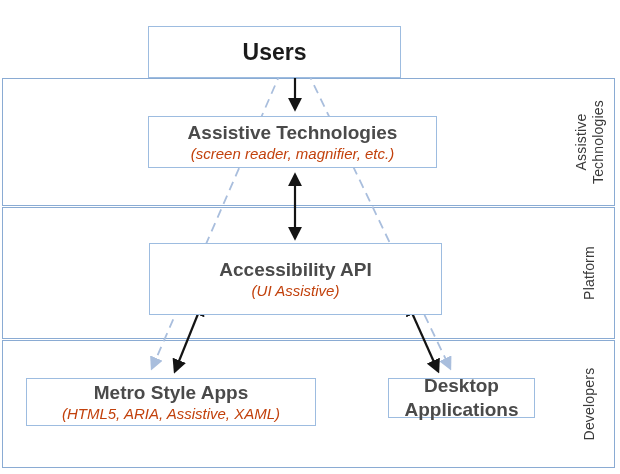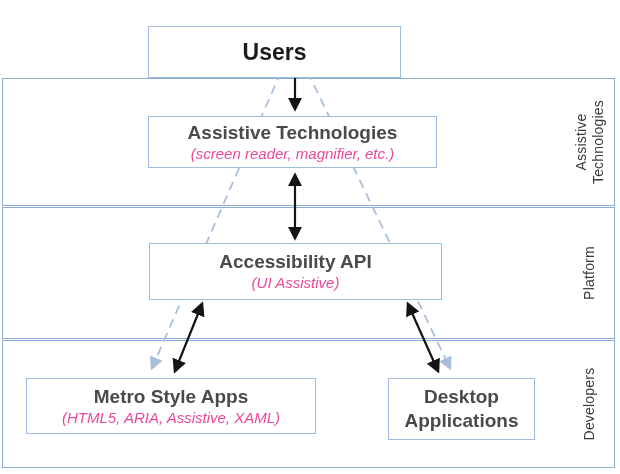--- a/index.html
+++ b/index.html
@@ -56,44 +56,44 @@
     box-sizing: border-box;
     z-index: 3;
     display: flex;
     flex-direction: column;
     align-items: center;
     justify-content: center;
     text-align: center;
   }
   .node-users    { left: 148px; top: 3px;   width: 253px; height: 52px; margin-top: 23px; }
   .node-assist   { left: 148px; top: 116px; width: 289px; height: 52px; }
-  .node-api      { left: 149px; top: 243px; width: 293px; height: 57px; }
-  .node-metro    { left: 26px;  top: 378px; width: 290px; height: 56px; }
-  .node-desktop  { left: 388px; top: 378px; width: 147px; height: 62px; }
+  .node-api      { left: 149px; top: 243px; width: 293px; height: 72px; }
+  .node-metro    { left: 26px;  top: 378px; width: 290px; height: 48px; }
+  .node-desktop  { left: 388px; top: 378px; width: 147px; height: 40px; }
 
   .node-title {
     font-size: 19px;
     font-weight: bold;
     line-height: 23px;
     color: #4a4a4a;
   }
   .node-users .node-title {
     font-size: 23px;
     line-height: 26px;
     color: #1b1b1b;
   }
   .node-desktop .node-title {
     line-height: 24px;
     padding: 0 14px;
   }
   .node-sub {
     font-size: 15px;
     font-style: italic;
     line-height: 20px;
-    color: #ec4899;
+    color: #c2410c;
   }
 </style>
 </head>
 <body>
 
 <div class="canvas">
 
   <div class="band band-1"></div>
   <div class="band band-2"></div>
   <div class="band band-3"></div>

